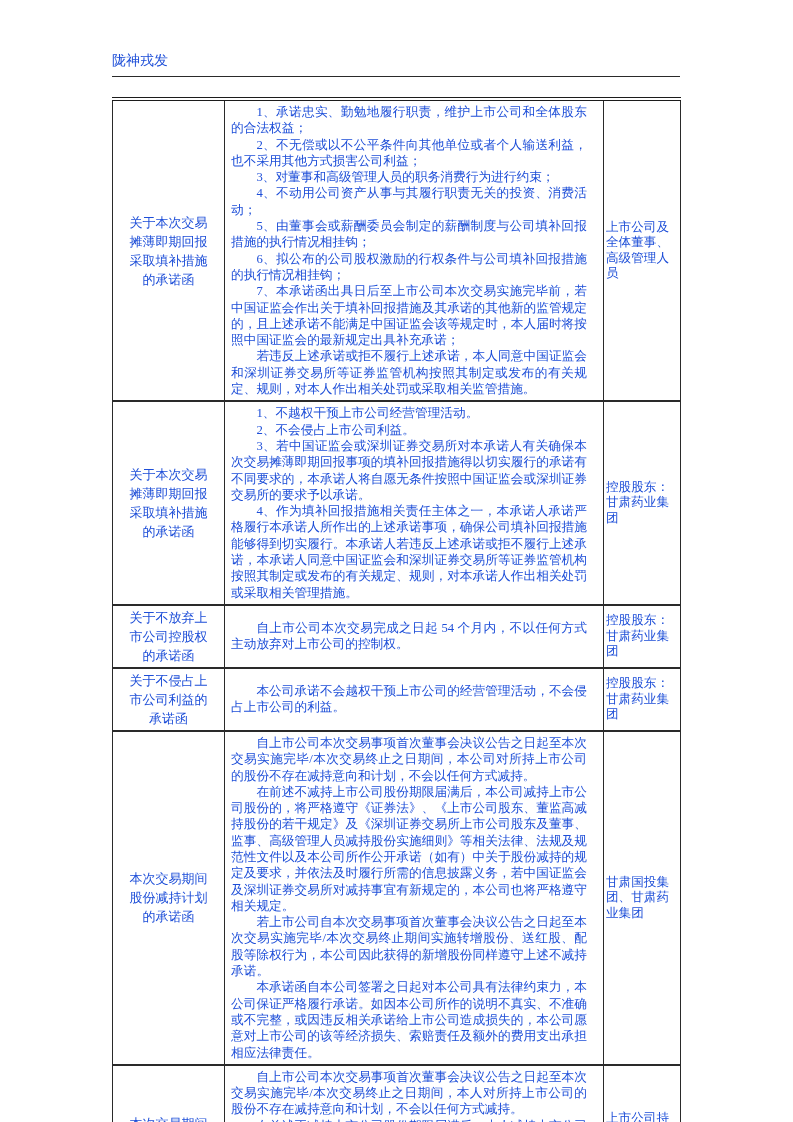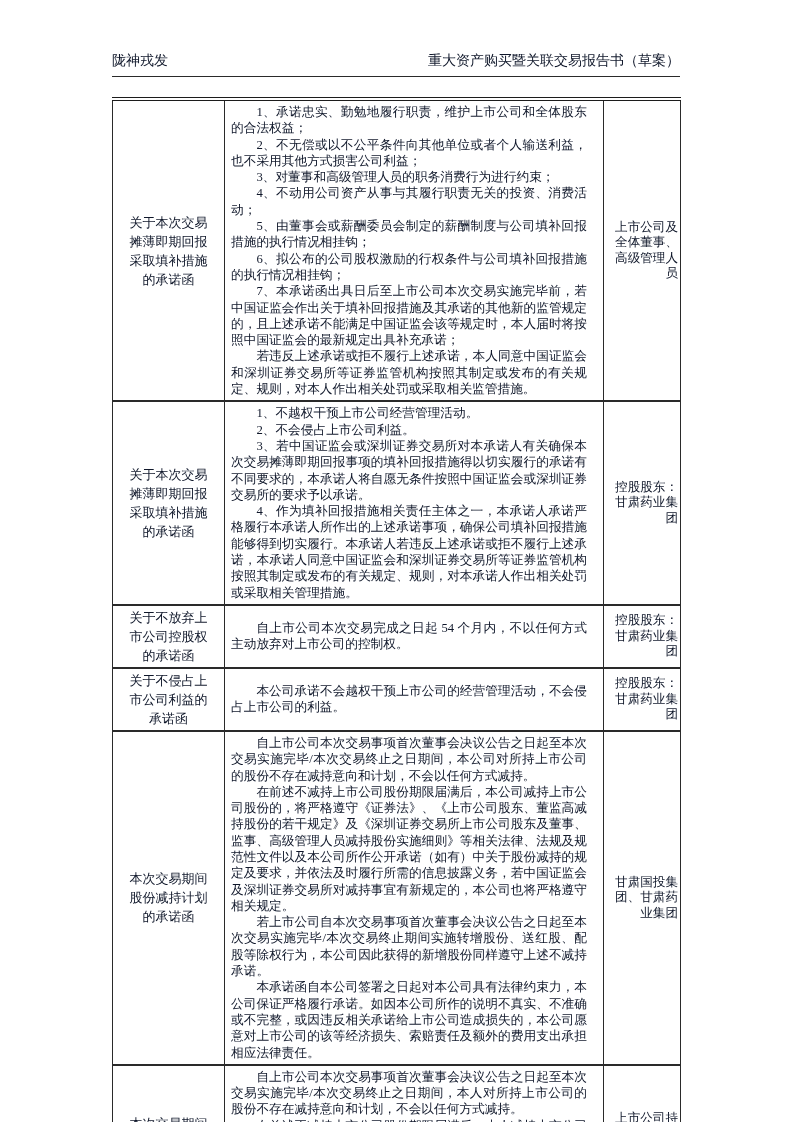--- a/index.html
+++ b/index.html
@@ -1,20 +1,20 @@
 <!DOCTYPE html>
 <html lang="zh"><head>
 <meta charset="utf-8">
 <style>
   html,body { margin:0; padding:0; background:#ffffff; }
   .page {
     position:relative;
     width:793px; height:1122px;
     background:#ffffff;
-    color:#0f172a;
+    color:#1d4ed8;
     font-family:"Liberation Serif","DejaVu Serif",serif;
     overflow:hidden;
   }
   .header {
     position:absolute;
     left:112px; top:52px; width:568px;
     display:flex; justify-content:space-between; align-items:flex-end;
     font-size:14px;
     padding-bottom:6px;
     border-bottom:1px solid #2a2a2a;
@@ -43,21 +43,21 @@
     padding:2px 15px;
   }
   td.c2 {
     font-size:12.7px;
     line-height:16.3px;
     padding:3px 16px 3px 6px;
     text-align:justify;
   }
   td.c2 p { margin:0; text-indent:2em; }
   td.c3 {
-    text-align:right;
+    text-align:left;
     font-size:12.6px;
     line-height:15.5px;
     padding:1px 2px;
   }
   tr.r0 { height:267px; }
   tr.r1 { height:161px; }
   tr.r2 { height:50px; }
   tr.r3 { height:41px;margin-top:42px; }
   tr.r4 { height:262px; }
   tr.r5 { height:121px; }
@@ -68,21 +68,20 @@
     font-size:13px;
   }
 </style>
 </head>
 <body>
 
 <div class="page">
 
   <div class="header">
     <span>陇神戎发</span>
-    <span>重大资产购买暨关联交易报告书（草案）</span>
   </div>
 
   <table class="commitments">
     <colgroup>
       <col style="width:112px">
       <col style="width:379px">
       <col style="width:77px">
     </colgroup>
     <tbody>
         <tr class="r0">

